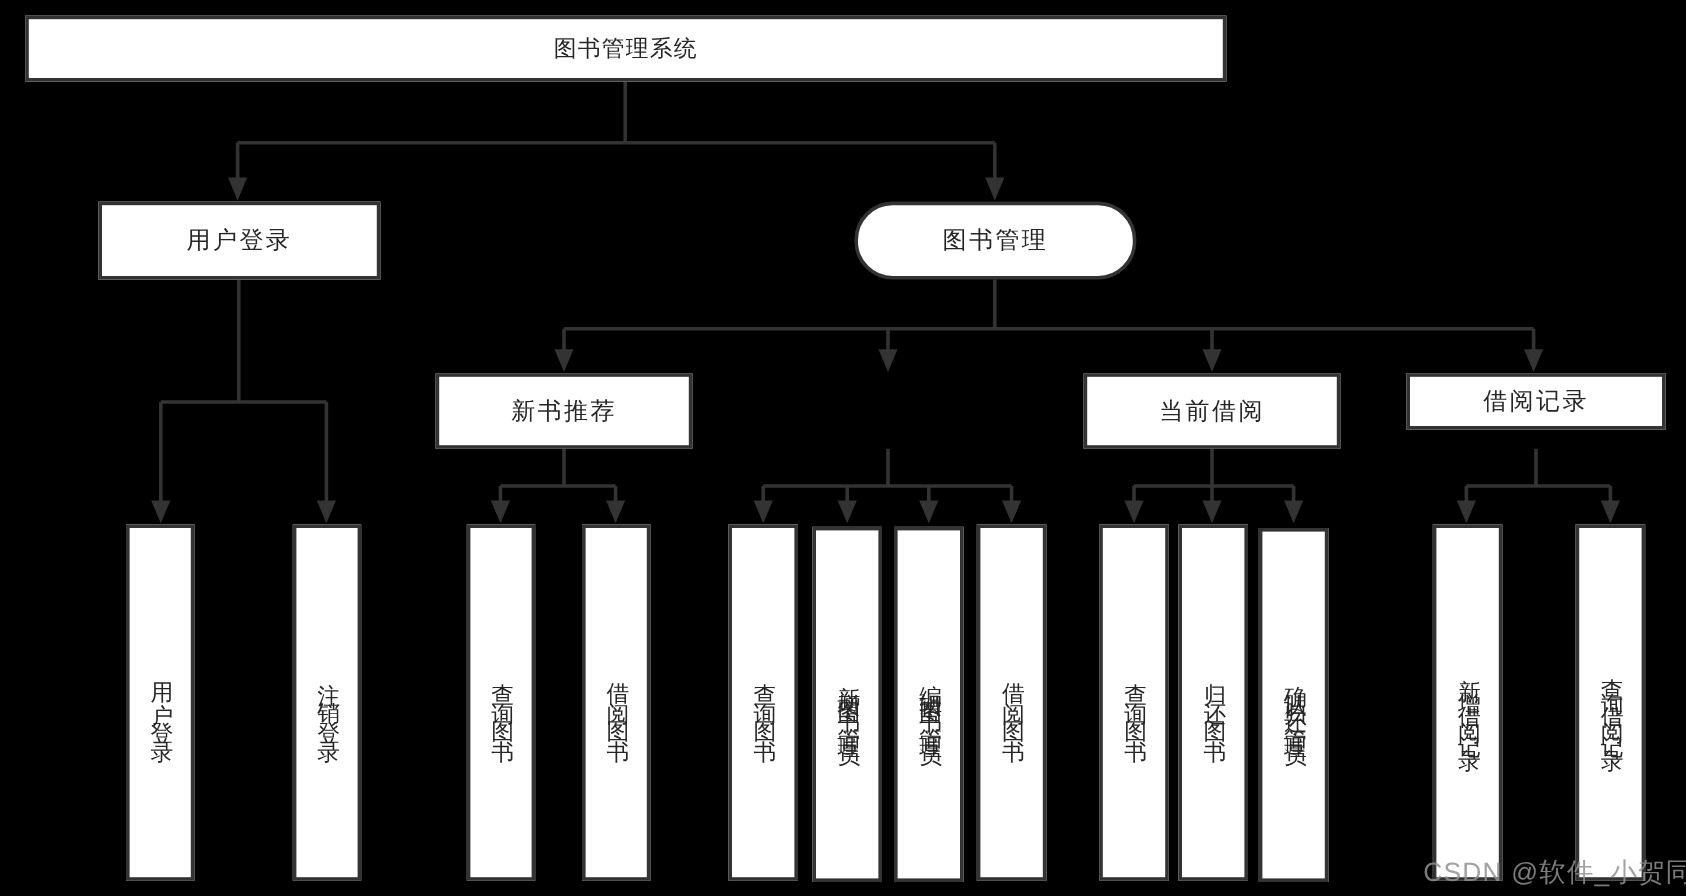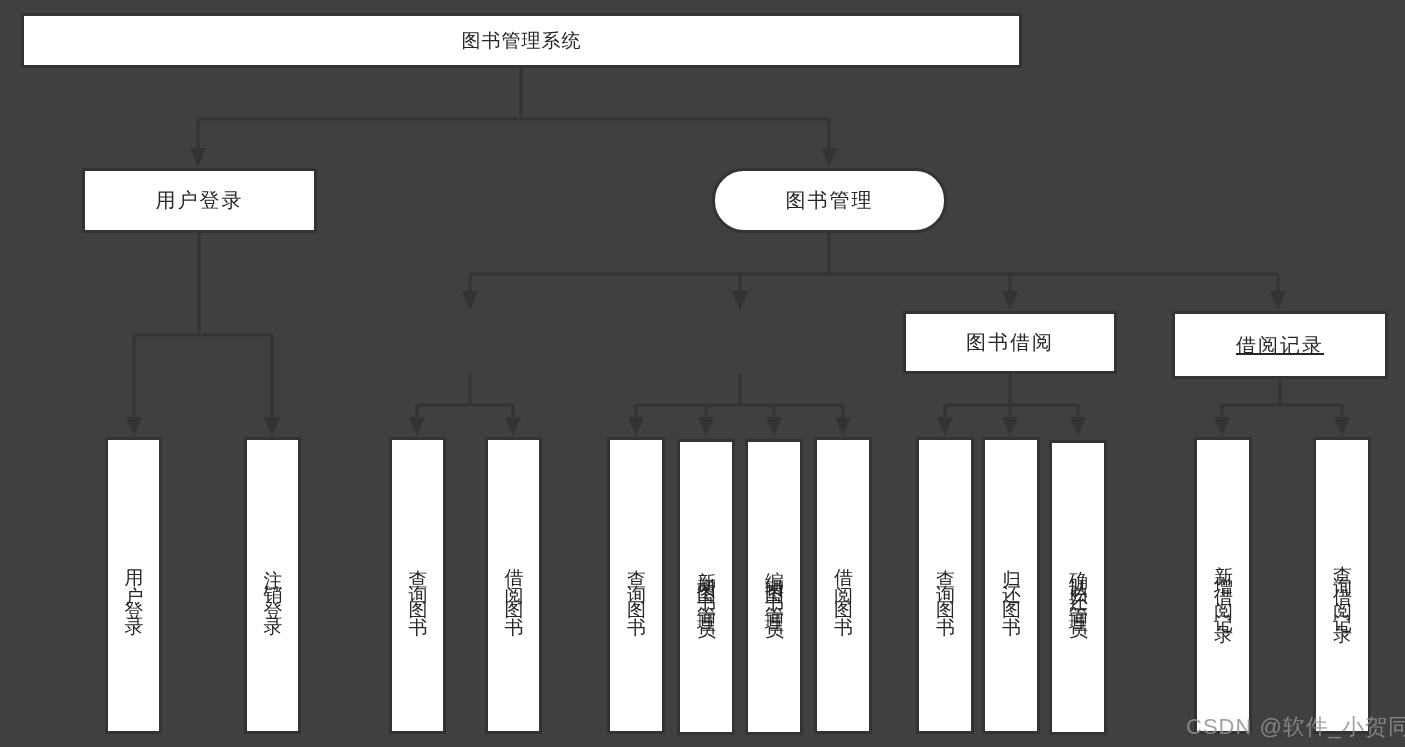--- a/index.html
+++ b/index.html
@@ -5,21 +5,21 @@
   html, body {
     margin: 0;
     padding: 0;
     background: #ffffff;
     font-family: "Liberation Sans", sans-serif;
   }
   .stage {
     position: relative;
     width: 1405px;
     height: 747px;
-    background: #404040;
+    background: #000000;
     overflow: hidden;
     color: #262626;
     text-align: center;
   }
   .connectors {
     position: absolute;
     left: 0;
     top: 0;
     z-index: 1;
   }
@@ -106,24 +106,27 @@
     <span>图书管理系统</span>
   </div>
 
   <div class="node lvl1" style="left:82px; top:168px; width:235px; height:65px;">
     <span>用户登录</span>
   </div>
   <div class="node lvl1" style="left:712px; top:168px; width:235px; height:65px;border-radius:32px;">
     <span>图书管理</span>
   </div>
 
+  <div class="node lvl2" style="left:363px; top:311px; width:214px; height:63px;">
+    <span>新书推荐</span>
+  </div>
   <div class="node lvl2" style="left:903px; top:311px; width:214px; height:63px;">
-    <span>图书借阅</span>
+    <span>当前借阅</span>
   </div>
-  <div class="node lvl2" style="left:1172px; top:311px; width:216px; height:68px;text-decoration:underline;">
+  <div class="node lvl2" style="left:1172px; top:311px; width:216px; height:47px;">
     <span>借阅记录</span>
   </div>
 
   <div class="node leaf ls16" style="left:105px; top:437px; width:57px; height:297px;">
     <span>用户登录</span>
   </div>
   <div class="node leaf ls16" style="left:244px; top:437px; width:57px; height:297px;">
     <span>注销登录</span>
   </div>
 

